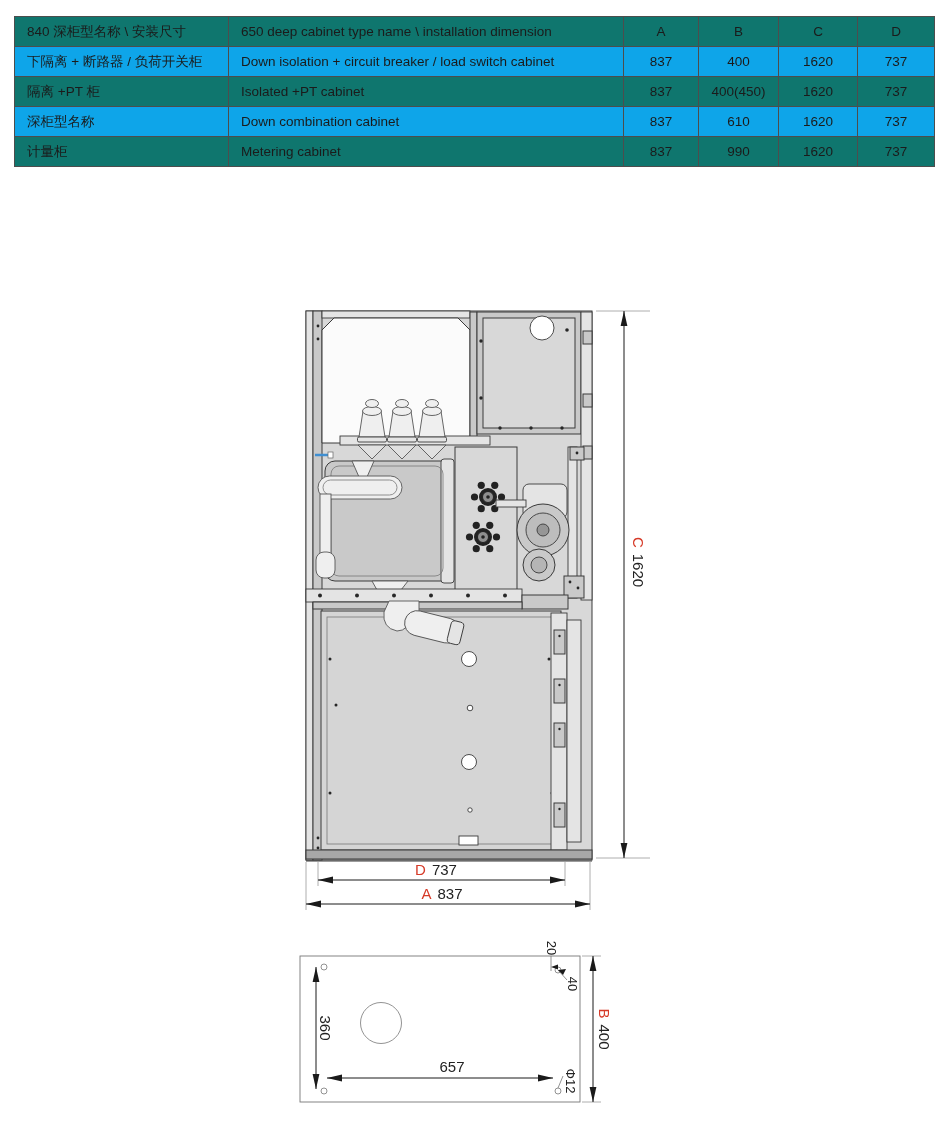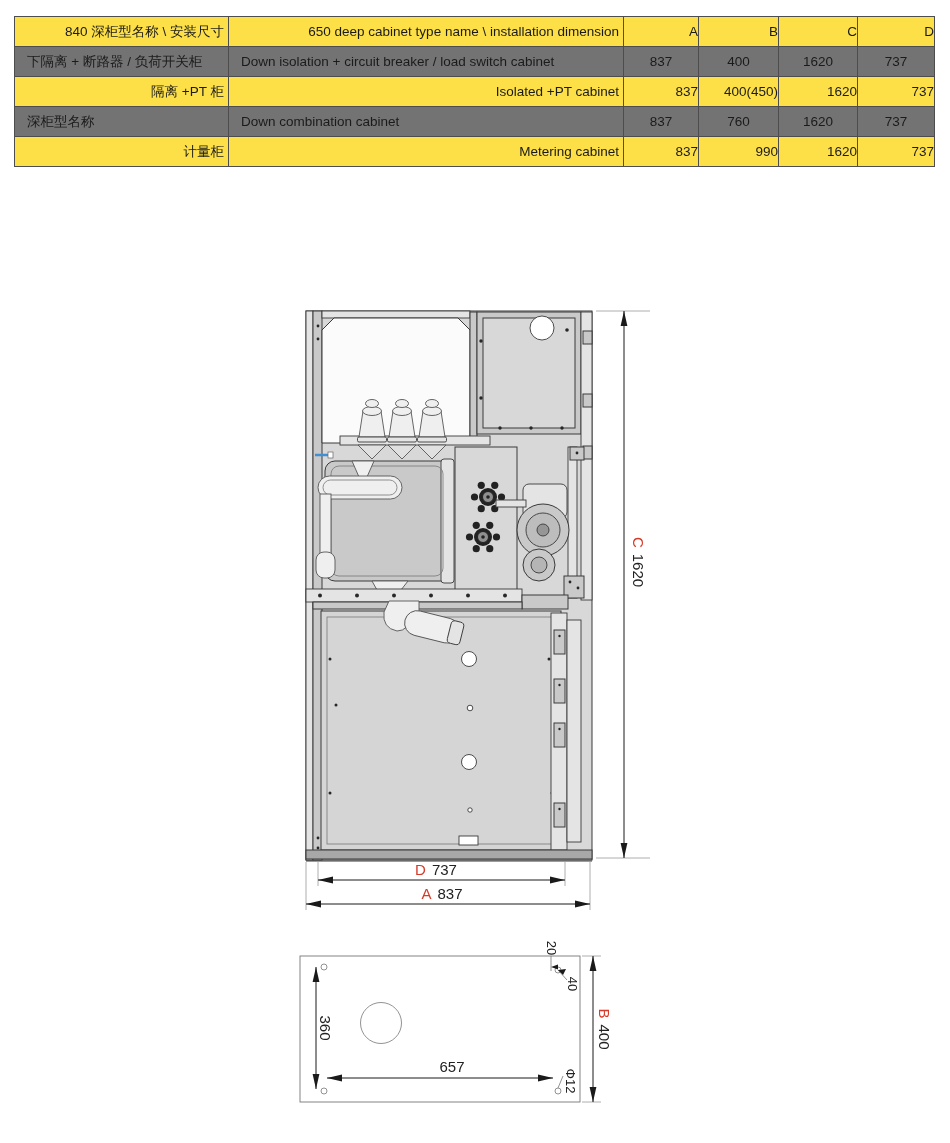--- a/index.html
+++ b/index.html
@@ -2,22 +2,22 @@
 <html><head>
 <meta charset="utf-8">
 <style>
   html,body{margin:0;padding:0;background:#fff;}
   body{width:950px;height:1143px;position:relative;font-family:"Liberation Sans",sans-serif;}
   
   table.spec{position:absolute;left:14px;top:16px;width:920px;border-collapse:collapse;table-layout:fixed;}
   table.spec td{border:1px solid #4d4d4d;height:29px;font-size:13.5px;color:#1b1b1b;
                 padding:0 4px 0 12px;vertical-align:middle;white-space:nowrap;overflow:hidden;}
   table.spec td.num{text-align:center;padding:0;}
-  table.spec tr.gray td{background:#fde047;text-align:right;}
-  table.spec tr.white td{background:#737373;}
+  table.spec tr.gray td{background:#0f766e;}
+  table.spec tr.white td{background:#0ea5e9;}
   
   svg.draw{position:absolute;left:0;top:0;}
   .p1{fill:#d8d8d8;stroke:#3a3a3a;stroke-width:1;}
   .p1b{fill:#d5d5d5;stroke:#3a3a3a;stroke-width:1;}
   .p2{fill:#c9c9c9;stroke:#3a3a3a;stroke-width:1;}
   .p3{fill:#e4e4e4;stroke:#3a3a3a;stroke-width:0.9;}
   .wh{fill:#fbfbfb;stroke:#3a3a3a;stroke-width:1;}
   .pipe{fill:#efefef;stroke:#555;stroke-width:0.9;}
   .hole{fill:#fff;stroke:#3a3a3a;stroke-width:0.9;}
   .dot{fill:#272727;stroke:none;}
@@ -66,21 +66,21 @@
     <td>Isolated +PT cabinet</td>
     <td class="num">837</td>
     <td class="num">400(450)</td>
     <td class="num">1620</td>
     <td class="num">737</td>
   </tr>
   <tr class="white">
     <td>深柜型名称</td>
     <td>Down combination cabinet</td>
     <td class="num">837</td>
-    <td class="num">760</td>
+    <td class="num">610</td>
     <td class="num">1620</td>
     <td class="num">737</td>
   </tr>
   <tr class="gray">
     <td>计量柜</td>
     <td>Metering cabinet</td>
     <td class="num">837</td>
     <td class="num">990</td>
     <td class="num">1620</td>
     <td class="num">737</td>

